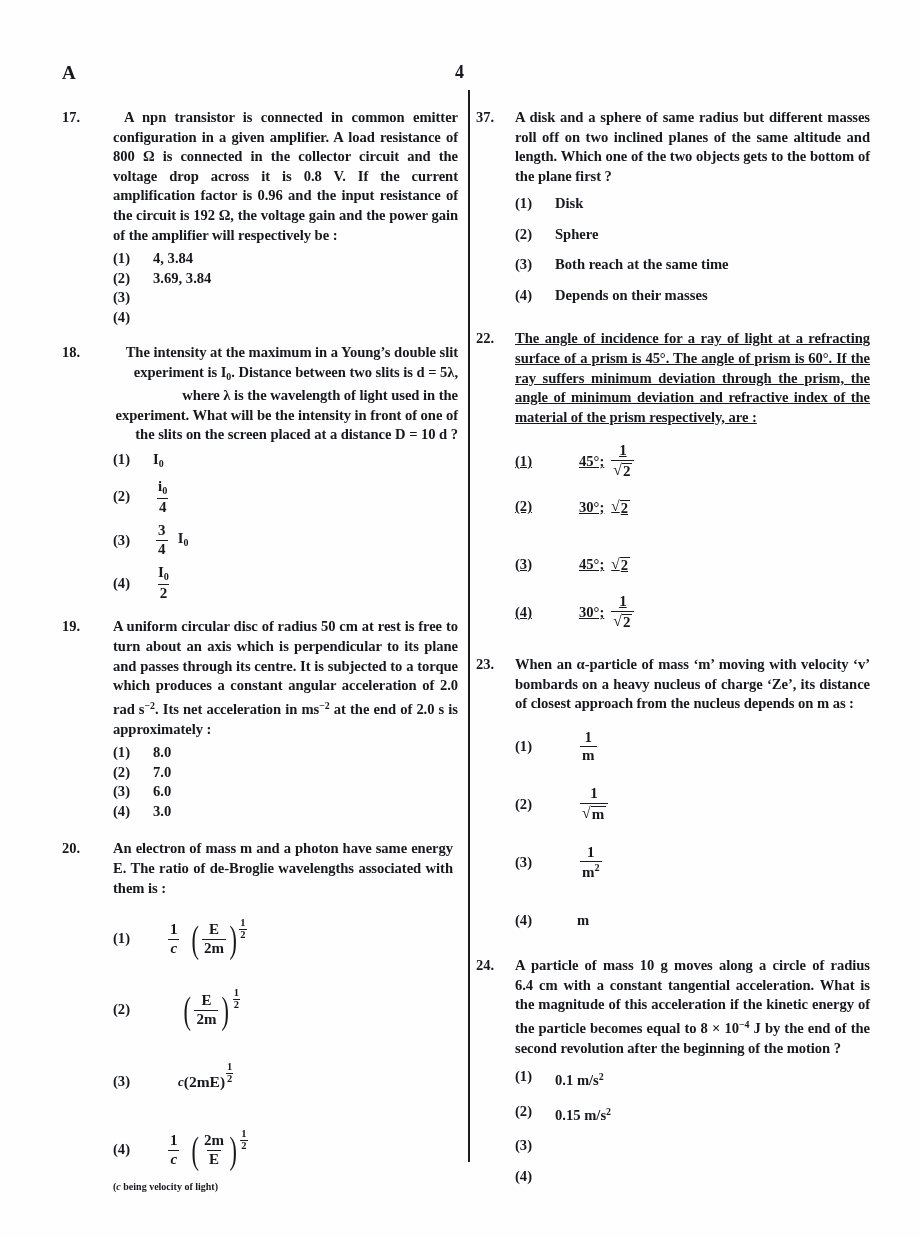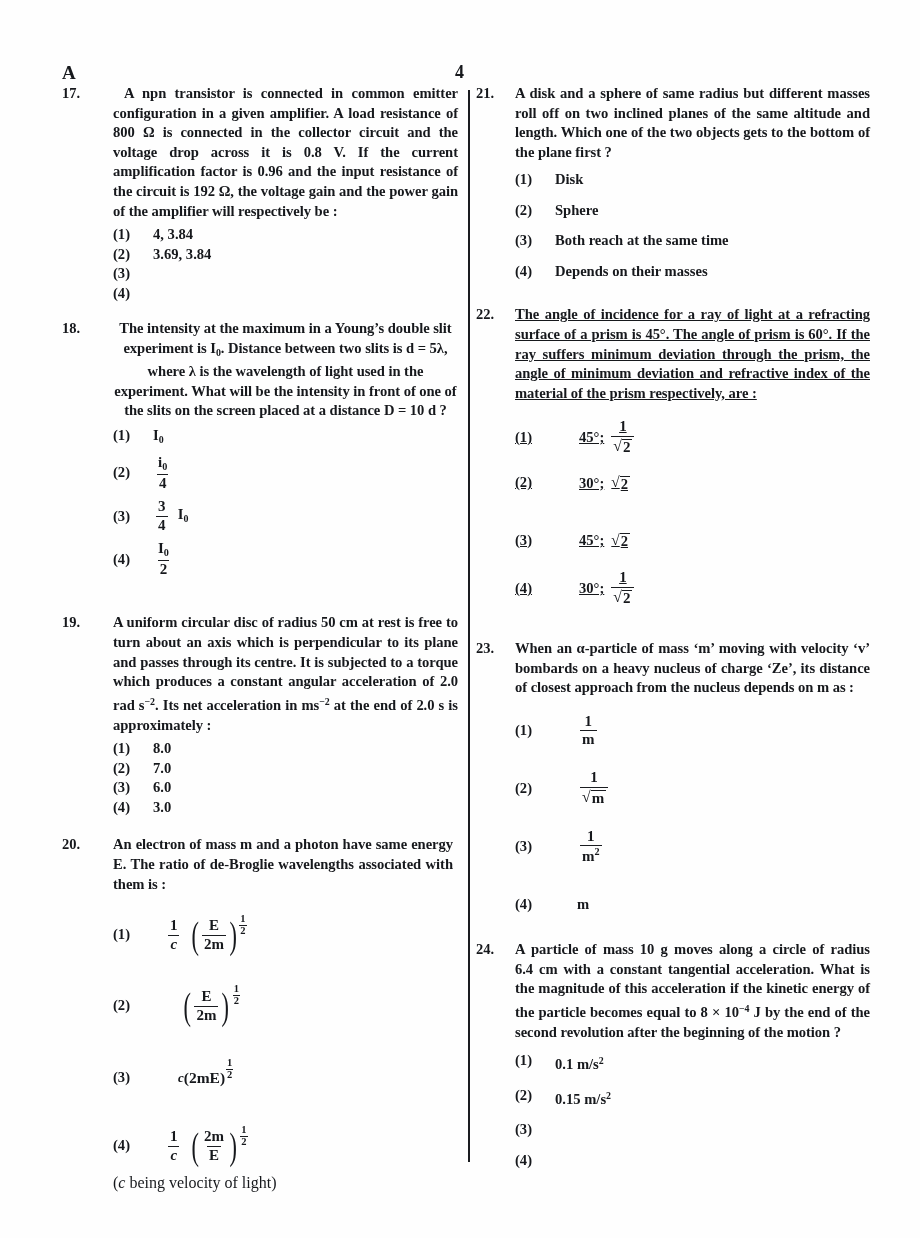--- a/index.html
+++ b/index.html
@@ -52,21 +52,21 @@
     left: 468px;
     top: 90px;
     width: 2px;
     height: 1072px;
     background: #1a1c20;
   }
 
   
   .col {
     position: absolute;
-    top: 84px;
+    top: 108px;
   }
   .col-left  { left: 62px;  width: 398px; }
   .col-right { left: 476px; width: 396px; }
 
   .question {
     position: relative;
     margin-bottom: 16px;
   }
   .q-num {
     position: absolute;
@@ -161,23 +161,23 @@
     transform: scaleX(0.6);
     display: inline-block;
   }
   .mathline {
     display: inline-flex;
     align-items: center;
     line-height: 1;
   }
 
   .note {
-    font-size: 16px;
+    font-size: 10px;
     line-height: 19px;
-    font-weight: 400;
+    font-weight: 700;
     margin-top: 3px;
   }
   .col-left .note { margin-left: 51px; }
 
   .ital { font-style: italic; }
 </style>
 </head>
 <body>
 
 <div class="page">
@@ -207,21 +207,21 @@
           <span class="opt-label">(3)</span>
         </div>
         <div class="opt">
           <span class="opt-label">(4)</span>
         </div>
       </div>
     </div>
 
     <div class="question" style="margin-top:0;">
       <span class="q-num">18.</span>
-      <div class="q-body" style="text-align:center;">The intensity at the maximum in a Young’s double slit experiment is I<span class="sub">0</span>. Distance between two slits is d&nbsp;=&nbsp;5λ, where λ is the wavelength of light used in the experiment. What will be the intensity in front of one of the slits on the screen placed at a distance D&nbsp;=&nbsp;10&nbsp;d&nbsp;?</div>
+      <div class="q-body" style="text-align:right;">The intensity at the maximum in a Young’s double slit experiment is I<span class="sub">0</span>. Distance between two slits is d&nbsp;=&nbsp;5λ, where λ is the wavelength of light used in the experiment. What will be the intensity in front of one of the slits on the screen placed at a distance D&nbsp;=&nbsp;10&nbsp;d&nbsp;?</div>
       <div class="options opts-med" style="margin-top:5px;">
         <div class="opt" style="margin-bottom:6px;">
           <span class="opt-label">(1)</span>
           <span class="opt-text">
             <span>I</span><span class="sub">0</span>
           </span>
         </div>
         <div class="opt" style="margin-bottom:8px;align-items:center;">
           <span class="opt-label">(2)</span>
           <span class="opt-text">
@@ -246,21 +246,21 @@
           <span class="opt-text">
             <span class="frac">
               <span class="num"><span>I</span><span class="sub">0</span></span>
               <span class="den">2</span>
             </span>
           </span>
         </div>
       </div>
     </div>
 
-    <div class="question" style="margin-top:36px;">
+    <div class="question" style="margin-top:16px;">
       <span class="q-num">19.</span>
       <div class="q-body">A uniform circular disc of radius 50&nbsp;cm at rest is free to turn about an axis which is perpendicular to its plane and passes through its centre. It is subjected to a torque which produces a constant angular acceleration of 2.0 rad s<span class="sup">−2</span>. Its net acceleration in ms<span class="sup">−2</span> at the end of 2.0 s is approximately :</div>
       <div class="options opts-tight">
         <div class="opt">
           <span class="opt-label">(1)</span>
           <span class="opt-text">8.0</span>
         </div>
         <div class="opt">
           <span class="opt-label">(2)</span>
           <span class="opt-text">7.0</span>
@@ -358,21 +358,21 @@
       <div class="note" style="margin-top:6px;">
         (<span class="ital">c</span><span></span>&nbsp;being velocity of light)
       </div>
     </div>
 
   </div>
 
   <div class="col col-right">
 
     <div class="question">
-      <span class="q-num">21.</span>
+      <span class="q-num">37.</span>
       <div class="q-body">A disk and a sphere of same radius but different masses roll off on two inclined planes of the same altitude and length. Which one of the two objects gets to the bottom of the plane first ?</div>
       <div class="options opts-med" style="margin-top:8px;">
         <div class="opt" style="margin-bottom:11px;">
           <span class="opt-label">(1)</span>
           <span class="opt-text">Disk</span>
         </div>
         <div class="opt" style="margin-bottom:11px;">
           <span class="opt-label">(2)</span>
           <span class="opt-text">Sphere</span>
         </div>
@@ -441,21 +441,21 @@
                     <span class="radical">√</span>
                     <span class="rad-body">2</span>
                   </span>
               </span>
             </span>
           </span>
         </div>
       </div>
     </div>
 
-    <div class="question" style="margin-top:32px;">
+    <div class="question" style="margin-top:24px;">
       <span class="q-num">23.</span>
       <div class="q-body">When an α-particle of mass ‘m’ moving with velocity ‘v’ bombards on a heavy nucleus of charge ‘Ze’, its distance of closest approach from the nucleus depends on m as :</div>
       <div class="options" style="margin-top:16px;">
 
         <div class="opt" style="margin-bottom:22px;align-items:center;">
           <span class="opt-label">(1)</span>
           <span class="opt-text" style="margin-left:22px;">
             <span class="frac">
               <span class="num">1</span>
               <span class="den">m</span>

